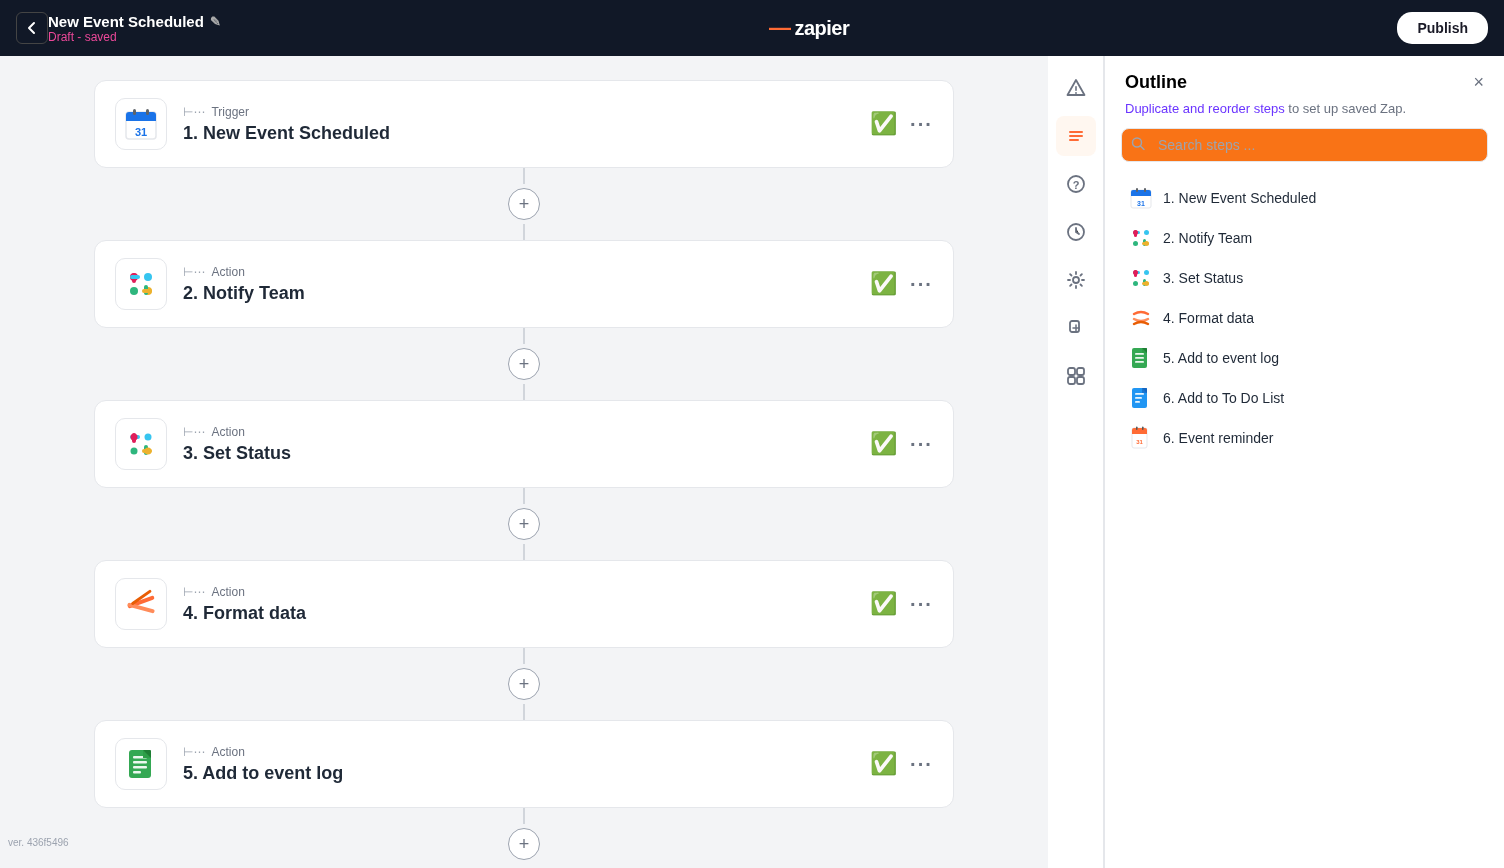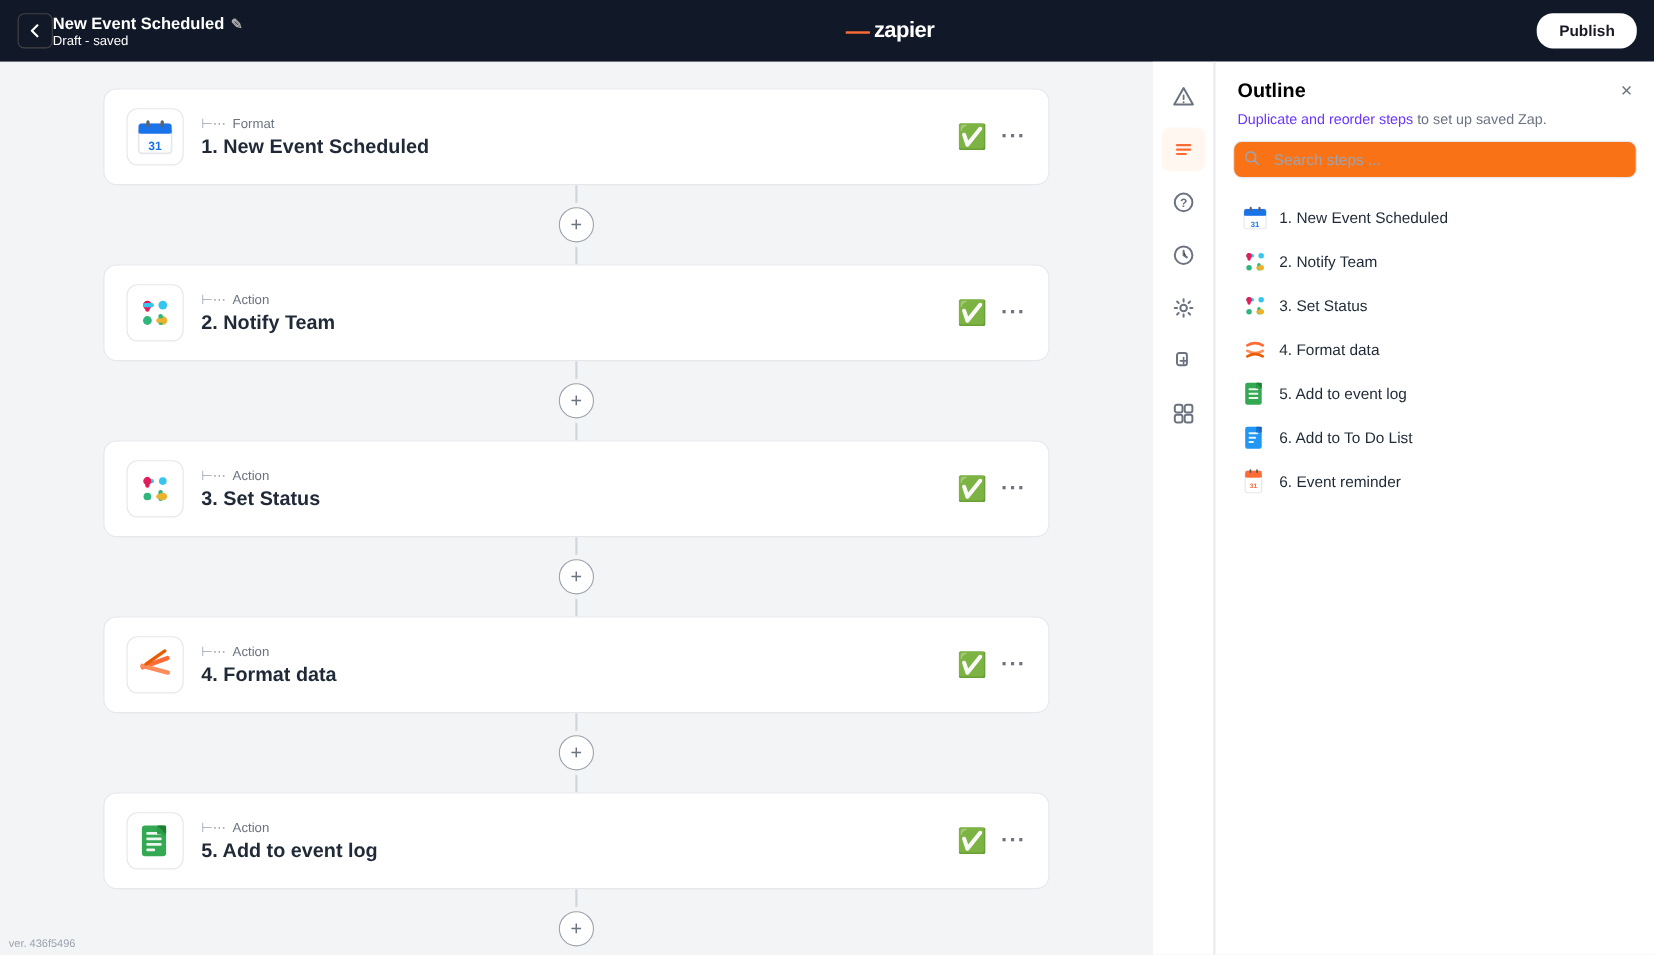--- a/index.html
+++ b/index.html
@@ -20,21 +20,21 @@
     }
     .header-left { display: flex; align-items: flex-end; }
     .back-btn {
       width: 32px; height: 32px; border-radius: 6px; border: 1.5px solid #444;
       background: transparent; color: #fff; cursor: pointer;
       display: flex; align-items: center; justify-content: center;
     }
     .header-title { color: #fff; }
     .header-title .name { font-size: 15px; font-weight: 600; display: flex; align-items: center; gap: 6px; }
     .header-title .name .edit-icon { color: #aaa; font-size: 13px; }
-    .header-title .status { font-size: 12px; color: #ffffff; }
+    .header-title .status { font-size: 12px; color: #ec4899; }
     .zapier-logo { color: #fff; font-size: 20px; font-weight: 700; letter-spacing: -0.5px; display: flex; align-items: center; gap: 4px; }
     .publish-btn {
       background: #fff; color: #1a1a27; border: none; border-radius: 15px;
       padding: 8px 20px; font-size: 14px; font-weight: 600; cursor: pointer;
     }
 
     
     .main { display: flex; flex: 1; overflow: hidden; }
 
     
@@ -108,21 +108,21 @@
     .more-btn { background: none; border: none; cursor: pointer; color: #6b7280; font-size: 20px; font-weight: 700; letter-spacing: 1px; }
 
     .add-step-btn {
       width: 32px; height: 32px; border-radius: 50%; border: 1.5px solid #9ca3af;
       background: #fff; cursor: pointer; font-size: 18px; color: #6b7280;
       display: flex; align-items: center; justify-content: center;
       margin: 4px 0;
     }
     .connector-line { width: 2px; height: 16px; background: #d1d5db; }
 
-    .ver { font-size: 10px; color: #9ca3af; position: fixed; bottom: 4px; left: 8px; }
+    .ver { font-size: 10px; color: #9ca3af; position: fixed; bottom: 20px; left: 8px; }
   </style>
 </head>
 <body>
 
 <header class="header">
   <div class="header-left">
     <button class="back-btn">
       <svg width="16" height="16" viewBox="0 0 16 16" fill="none">
         <path d="M10 3L5 8L10 13" stroke="white" stroke-width="2" stroke-linecap="round" stroke-linejoin="round"></path>
       </svg>
@@ -154,21 +154,21 @@
             <rect x="3" y="6" width="30" height="9" rx="3" fill="#1a73e8"></rect>
             <rect x="3" y="12" width="30" height="3" fill="#1a73e8"></rect>
             <text x="18" y="30" text-anchor="middle" font-size="11" font-weight="700" fill="#1a73e8">31</text>
             <rect x="10" y="3" width="3" height="6" rx="1.5" fill="#5f6368"></rect>
             <rect x="23" y="3" width="3" height="6" rx="1.5" fill="#5f6368"></rect>
           </svg>
         </div>
         <div class="step-info">
           <div class="step-type">
             <span style="color:#9ca3af;">⊢⋯</span>
-            <span>Format</span>
+            <span>Trigger</span>
           </div>
           <div class="step-name">1. New Event Scheduled</div>
         </div>
         <div class="step-actions">
           <span class="check-icon">✅</span>
           <button class="more-btn">···</button>
         </div>
       </div>
 
       <div class="connector-line"></div>

